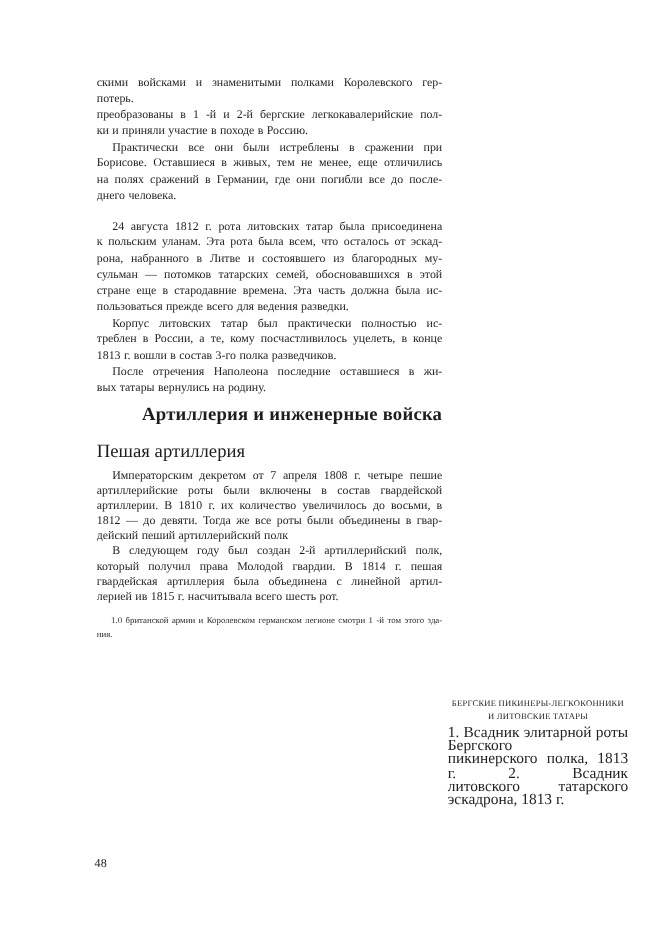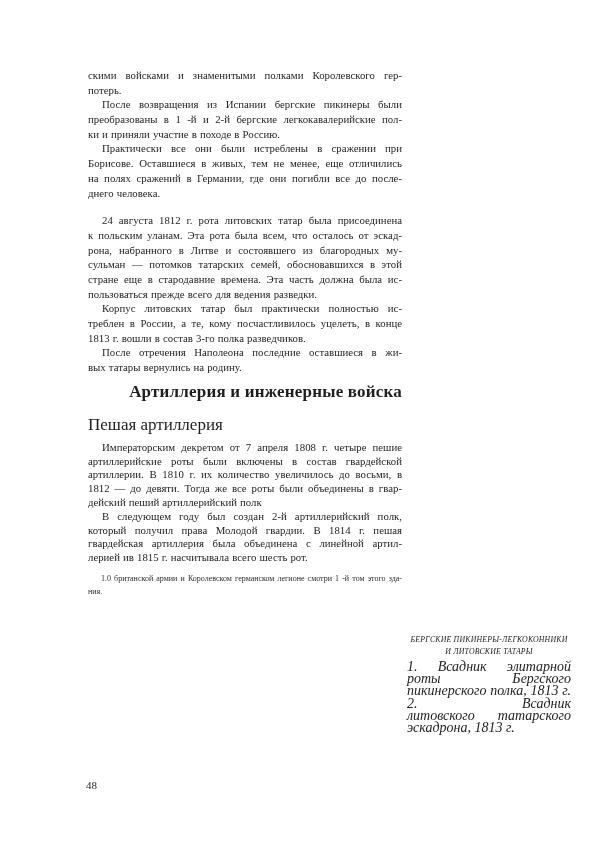--- a/index.html
+++ b/index.html
@@ -35,21 +35,21 @@
   .flow-b { margin-top: 9px; }
   .flow-b .ln { line-height: 13.8px; height: 13.8px; }
   .footnote { margin-top: 7px; }
   .fn-ln {
     font-size: 8px; line-height: 13px;
     text-align: justify; text-align-last: justify;
     color: #2a2a2a;
   }
   .fn-ln.ind-f { text-indent: 13px; }
   .fn-ln.last { text-align-last: left; }
-  .plate { position: absolute; left: 407px; top: 634px; width: 164px; font-style: italic; }
+  .plate { position: absolute; left: 407px; top: 634px; width: 164px; }
   .pt-ln {
     font-size: 7.8px; line-height: 12px;
     text-align: center; letter-spacing: 0.2px;
     color: #222222;
   }
   .plate-body { margin-top: 3px; }
   .cap-ln {
     font-size: 14px; line-height: 12.2px;
     text-align: justify; text-align-last: justify;
     color: #222222;
@@ -64,21 +64,20 @@
 <body>
 
 <div class="body-col">
 
   <div class="para">
     <div class="ln">скими войсками и знаменитыми полками Королевского гер-</div>
     <div class="ln last">потерь.</div>
   </div>
 
   <div class="para">
-    <div class="ln ind">После возвращения из Испании бергские пикинеры были</div>
     <div class="ln">преобразованы в 1 -й и 2-й бергские легкокавалерийские пол-</div>
     <div class="ln last">ки и приняли участие в походе в Россию.</div>
   </div>
 
   <div class="para">
     <div class="ln ind">Практически все они были истреблены в сражении при</div>
     <div class="ln">Борисове. Оставшиеся в живых, тем не менее, еще отличились</div>
     <div class="ln">на полях сражений в Германии, где они погибли все до после-</div>
     <div class="ln last">днего человека.</div>
   </div>

